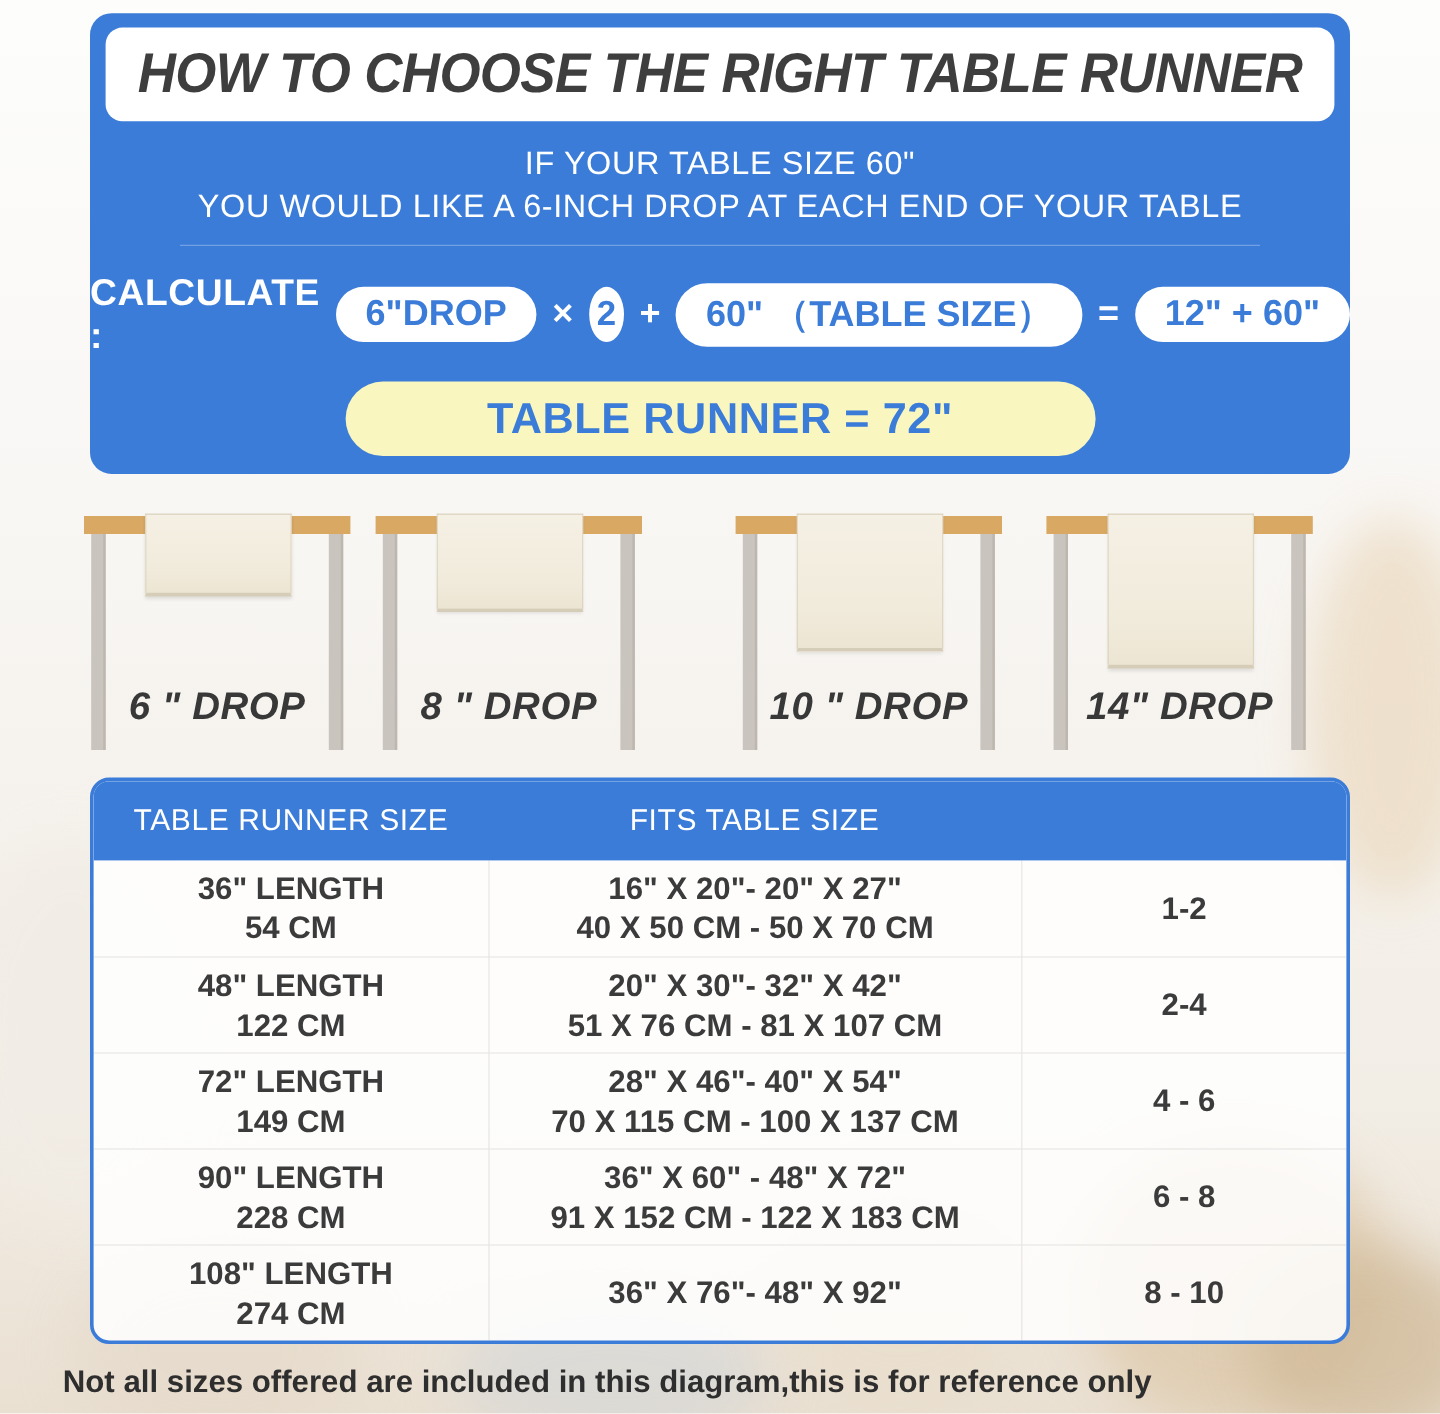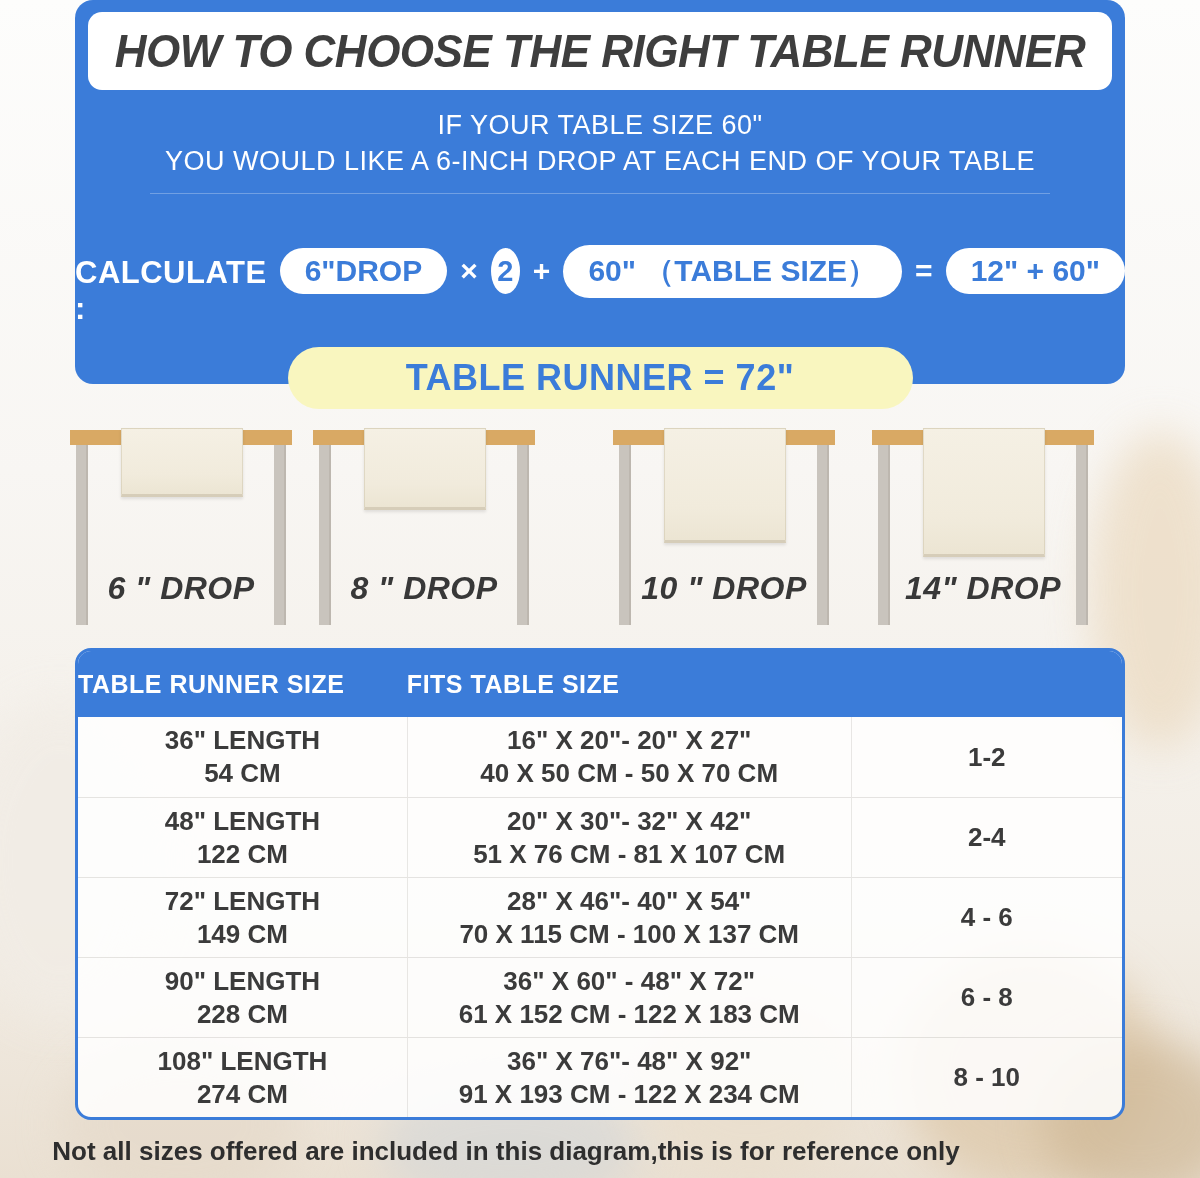--- a/index.html
+++ b/index.html
@@ -16,32 +16,32 @@
   .blob { position:absolute; filter:blur(22px); border-radius:50%; }
   .b1 { left:1090px; top:430px; width:140px; height:320px; background:#ecdcc4; opacity:.8; }
   .b2 { left:900px;  top:950px; width:260px; height:240px; background:#dcc6a6; opacity:.7; }
   .b3 { left:1040px; top:1040px; width:200px; height:160px; background:#cfb896; opacity:.7; }
   .b4 { left:60px;   top:1040px; width:240px; height:170px; background:#e4d8c8; opacity:.6; }
   .b5 { left:380px;  top:1080px; width:260px; height:130px; background:#cdd3d8; opacity:.5; }
   .b6 { left:640px;  top:990px;  width:220px; height:190px; background:#e9ddca; opacity:.6; }
   .b7 { left:-40px;  top:700px;  width:200px; height:320px; background:#f1ece5; opacity:.8; }
 
   
-  .top-panel { position:absolute; left:75px; top:0; width:1050px; height:384px;
+  .top-panel { position:absolute; left:75px; top:11px; width:1050px; height:384px;
     background:#3B7CD9; border-radius:18px; z-index:2; }
   .title-banner { margin:12px 13px 0; height:78px; background:#ffffff; border-radius:14px;
     display:flex; align-items:center; justify-content:center; }
   .title-banner span { font-size:44px; font-weight:bold; font-style:italic; color:#3E3E3E;
     letter-spacing:-0.5px; white-space:nowrap; transform:scaleY(1.06); }
   .subtitle { color:#ffffff; text-align:center; font-size:27px; letter-spacing:.5px; }
   .sub1 { margin-top:20px; }
   .sub2 { margin-top:5px; }
   .divider { margin:16px auto 0; width:900px; border-top:1px solid rgba(255,255,255,.28); }
   .calc-row { margin-top:21px; display:flex; align-items:center; justify-content:center; gap:13px; }
-  .calc-label { color:#fff; font-weight:bold; font-size:31px; letter-spacing:.5px;margin-top:40px; }
+  .calc-label { color:#fff; font-weight:bold; font-size:31px; letter-spacing:.5px; }
   .pill { background:#fff; color:#3B7CD9; font-weight:bold; font-size:30px;
     border-radius:40px; padding:6px 25px; white-space:nowrap; }
   .op { color:#fff; font-weight:bold; font-size:30px; }
   .circle2 { background:#fff; color:#3B7CD9; font-weight:bold; font-size:29px;
     width:46px; height:46px; border-radius:50%; display:flex; align-items:center; justify-content:center; }
   .result-pill { margin:20px auto 0; width:625px; height:62px; background:#F9F6BF;
     border-radius:40px; display:flex; align-items:center; justify-content:center; }
   .result-pill span { color:#3B7CD9; font-weight:bold; font-size:36px; letter-spacing:.5px; }
 
   
@@ -59,21 +59,21 @@
   .h6  { height:69px; }  .h8 { height:82px; }  .h10 { height:115px; }  .h14 { height:129px; }
   .drop-label { position:absolute; top:140px; width:100%; text-align:center; z-index:5;
     font-size:32px; font-weight:bold; font-style:italic; color:#383838; letter-spacing:.5px; }
 
   
   .size-table { position:absolute; left:75px; top:648px; width:1050px; z-index:2;
     border:3px solid #3B7CD9; border-radius:16px; overflow:hidden;
     background:rgba(255,255,255,.86); }
   .grid { display:grid; grid-template-columns:31.5% 42.5% 26%; }
   .thead { background:#3B7CD9; height:66px; align-items:center; }
-  .th { color:#ffffff; font-weight:bold; font-size:25px; letter-spacing:.5px; }
+  .th { color:#ffffff; font-weight:normal; font-size:25px; text-align:center; letter-spacing:.5px; }
   .trow { height:80px; }
   .trow + .trow .cell { border-top:1px solid rgba(120,115,105,.18); }
   .cell { display:flex; flex-direction:column; align-items:center; justify-content:center;
     text-align:center; color:#3b3b3b; font-weight:bold; font-size:26px; line-height:33px; }
   .cell.c2, .cell.c3 { border-left:1px solid rgba(120,115,105,.16); }
   .cell.c3 { font-size:26px; }
 
   .footer-note { position:absolute; left:0; top:1136px; width:1012px; text-align:center; z-index:2;
     font-size:26px; font-weight:bold; color:#2e2e2e; }
 </style>
@@ -189,33 +189,32 @@
       <div class="cell c3">4 - 6</div>
     </div>
 
     <div class="grid trow">
       <div class="cell c1">
         <span>90" LENGTH</span>
         <span>228 CM</span>
       </div>
       <div class="cell c2">
         <span>36" X 60" - 48" X 72"</span>
-        <span>61 X 152 CM - 122 X 183 CM</span>
+        <span>91 X 152 CM - 122 X 183 CM</span>
       </div>
       <div class="cell c3">6 - 8</div>
     </div>
 
     <div class="grid trow">
       <div class="cell c1">
         <span>108" LENGTH</span>
         <span>274 CM</span>
       </div>
       <div class="cell c2">
         <span>36" X 76"- 48" X 92"</span>
-        <span>91 X 193 CM - 122 X 234 CM</span>
       </div>
       <div class="cell c3">8 - 10</div>
     </div>
   </div>
 
   <div class="footer-note">Not all sizes offered are included in this diagram,this is for reference only</div>
 
 </div>
 
 </body></html>

